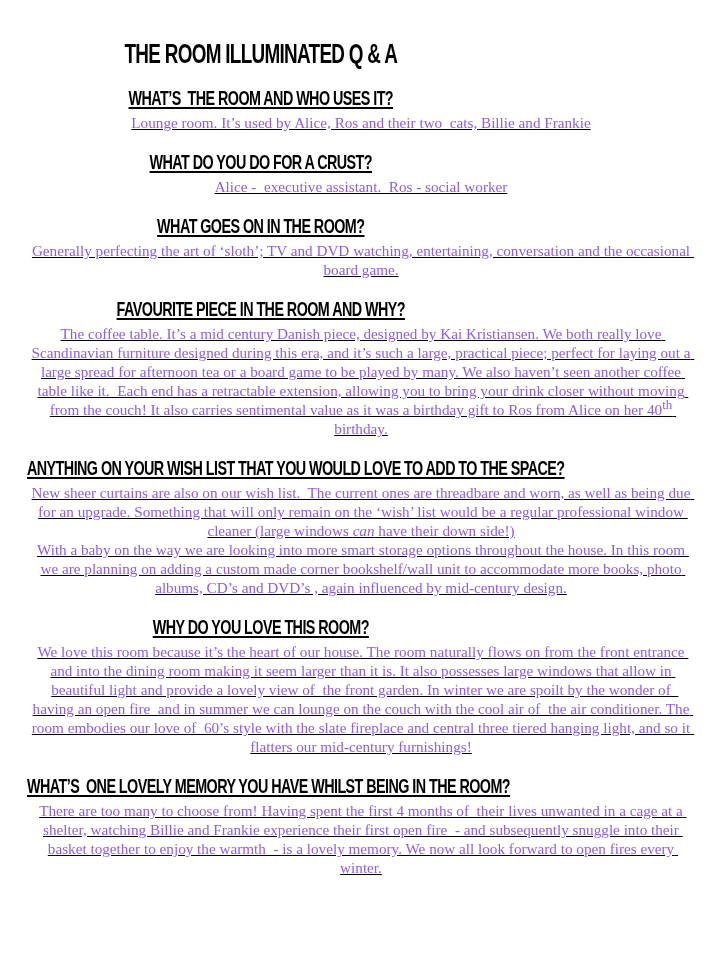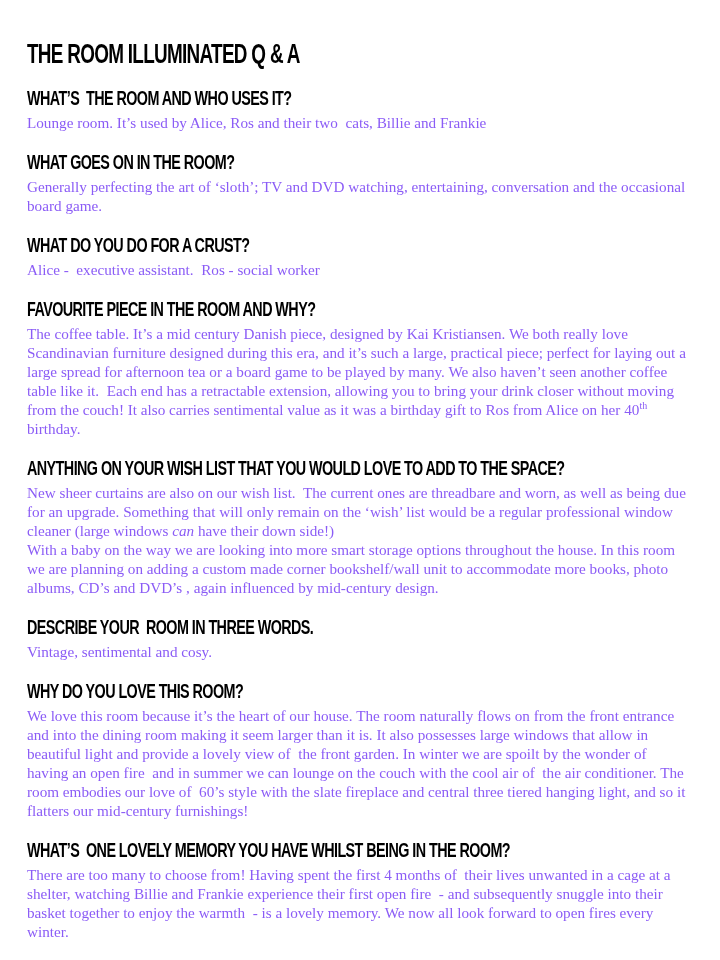--- a/index.html
+++ b/index.html
@@ -9,35 +9,37 @@
     width: 720px;
     height: 960px;
     overflow: hidden;
   }
   .doc {
     box-sizing: border-box;
     width: 720px;
     height: 960px;
     padding: 40px 25px 0 27px;
     background: #ffffff;
+    text-align: center;
   }
   .doc-title {
     font-family: "Liberation Sans", sans-serif;
     font-weight: 700;
     font-size: 27px;
     line-height: 28px;
     letter-spacing: -1px;
     color: #000000;
     margin: 0 0 12px 0;
     transform: scaleX(0.70);
     transform-origin: left center;
     white-space: pre;
   }
   section.qa {
     margin-top: 18px;
+    text-decoration: underline;
   }
   .q {
     font-family: "Liberation Sans", sans-serif;
     font-weight: 700;
     font-size: 20.5px;
     line-height: 24px;
     letter-spacing: -0.8px;
     color: #000000;
     margin: 0 0 3px 0;
     transform: scaleX(0.70);
@@ -49,74 +51,68 @@
     font-size: 15.2px;
     line-height: 19px;
     color: #8b5cf6;
     max-width: 670px;
   }
   .a p {
     margin: 0;
     white-space: pre-wrap;
   }
   .a sup {
-    font-size: 10px;
+    font-size: 13px;
     line-height: 0;
     vertical-align: super;
   }
   .a i { font-style: italic; }
 </style>
 </head>
 <body>
 
 <div class="doc">
   <h1 class="doc-title">THE ROOM ILLUMINATED Q &amp; A</h1>
   <div id="sections">
   <section class="qa">
     <h2 class="q">WHAT’S  THE ROOM AND WHO USES IT?</h2>
     <div class="a">
           <p><span>Lounge room. It’s used by Alice, Ros and their two  cats, Billie and Frankie</span></p>
         </div>
   </section>
 
   <section class="qa">
-    <h2 class="q">WHAT GOES ON IN THE ROOM?</h2>
+    <h2 class="q">WHAT DO YOU DO FOR A CRUST?</h2>
     <div class="a">
-          <p><span>Generally perfecting the art of ‘sloth’; TV and DVD watching, entertaining, conversation and the occasional board game.</span></p>
+          <p><span>Alice -  executive assistant.  Ros - social worker</span></p>
         </div>
   </section>
 
   <section class="qa">
-    <h2 class="q">WHAT DO YOU DO FOR A CRUST?</h2>
+    <h2 class="q">WHAT GOES ON IN THE ROOM?</h2>
     <div class="a">
-          <p><span>Alice -  executive assistant.  Ros - social worker</span></p>
+          <p><span>Generally perfecting the art of ‘sloth’; TV and DVD watching, entertaining, conversation and the occasional board game.</span></p>
         </div>
   </section>
 
   <section class="qa">
     <h2 class="q">FAVOURITE PIECE IN THE ROOM AND WHY?</h2>
     <div class="a">
           <p><span>The coffee table. It’s a mid century Danish piece, designed by Kai Kristiansen. We both really love Scandinavian furniture designed during this era, and it’s such a large, practical piece; perfect for laying out a large spread for afternoon tea or a board game to be played by many. We also haven’t seen another coffee table like it.  Each end has a retractable extension, allowing you to bring your drink closer without moving from the couch! It also carries sentimental value as it was a birthday gift to Ros from Alice on her 40</span><sup>th</sup><span> birthday.</span></p>
         </div>
   </section>
 
   <section class="qa">
     <h2 class="q">ANYTHING ON YOUR WISH LIST THAT YOU WOULD LOVE TO ADD TO THE SPACE?</h2>
     <div class="a">
           <p><span>New sheer curtains are also on our wish list.  The current ones are threadbare and worn, as well as being due for an upgrade. Something that will only remain on the ‘wish’ list would be a regular professional window cleaner (large windows </span><i>can</i><span> have their down side!)</span></p>
           <p><span>With a baby on the way we are looking into more smart storage options throughout the house. In this room we are planning on adding a custom made corner bookshelf/wall unit to accommodate more books, photo albums, CD’s and DVD’s , again influenced by mid-century design.</span></p>
         </div>
   </section>
 
-  <section class="qa">
-    <h2 class="q">DESCRIBE YOUR  ROOM IN THREE WORDS.</h2>
-    <div class="a">
-          <p><span>Vintage, sentimental and cosy.</span></p>
-        </div>
-  </section>
 
   <section class="qa">
     <h2 class="q">WHY DO YOU LOVE THIS ROOM?</h2>
     <div class="a">
           <p><span>We love this room because it’s the heart of our house. The room naturally flows on from the front entrance and into the dining room making it seem larger than it is. It also possesses large windows that allow in beautiful light and provide a lovely view of  the front garden. In winter we are spoilt by the wonder of  having an open fire  and in summer we can lounge on the couch with the cool air of  the air conditioner. The room embodies our love of  60’s style with the slate fireplace and central three tiered hanging light, and so it flatters our mid-century furnishings!</span></p>
         </div>
   </section>
 
   <section class="qa">
     <h2 class="q">WHAT’S  ONE LOVELY MEMORY YOU HAVE WHILST BEING IN THE ROOM?</h2>

